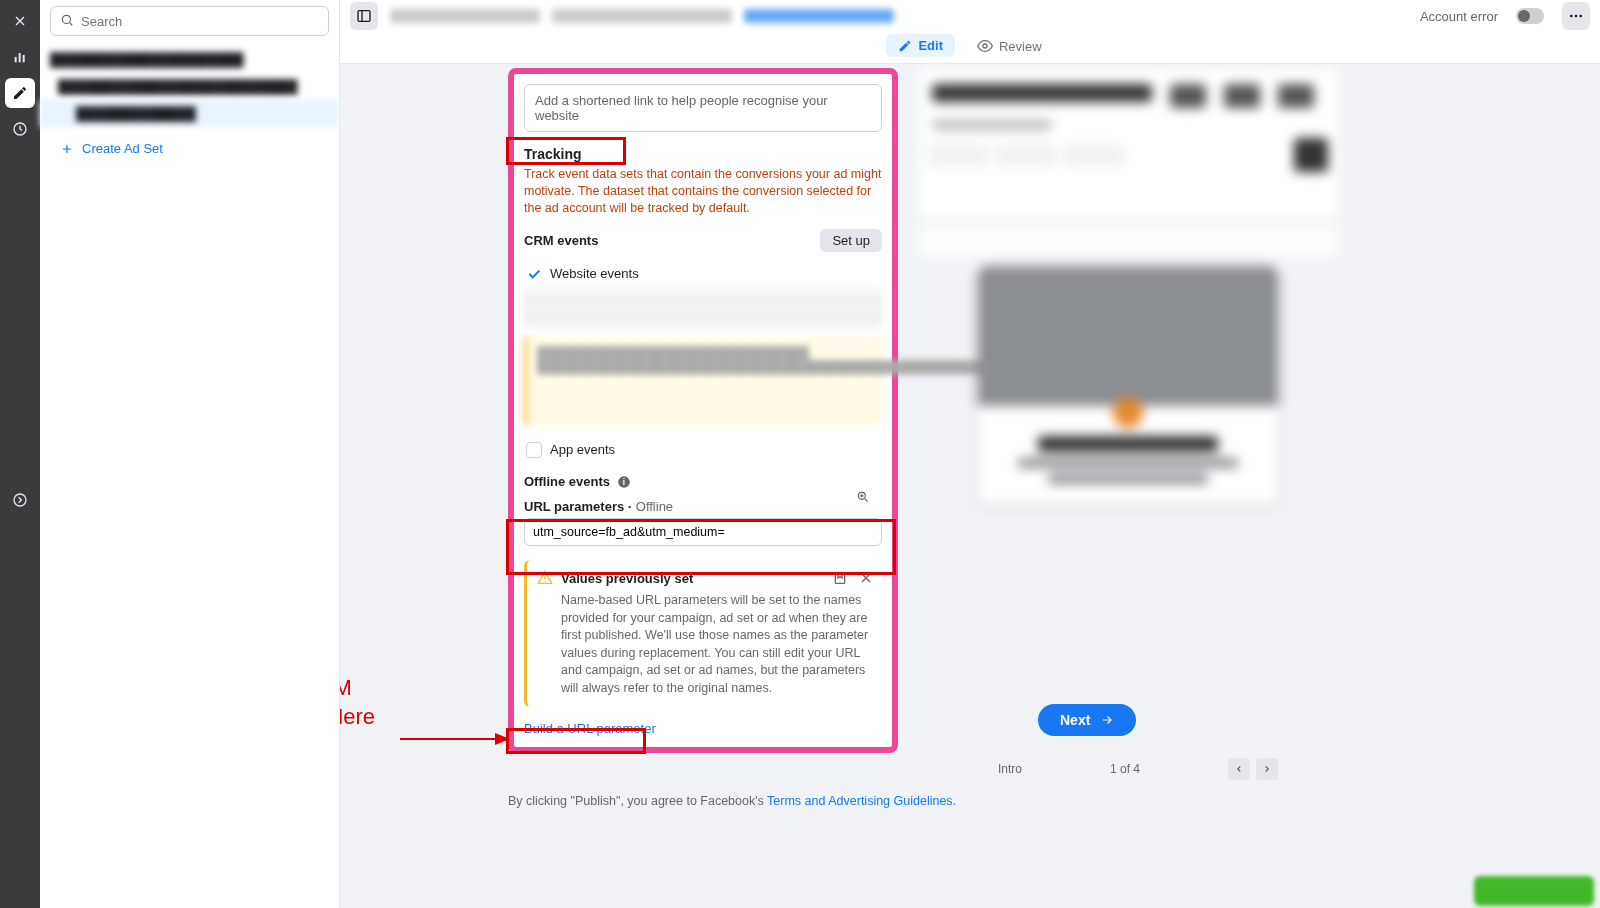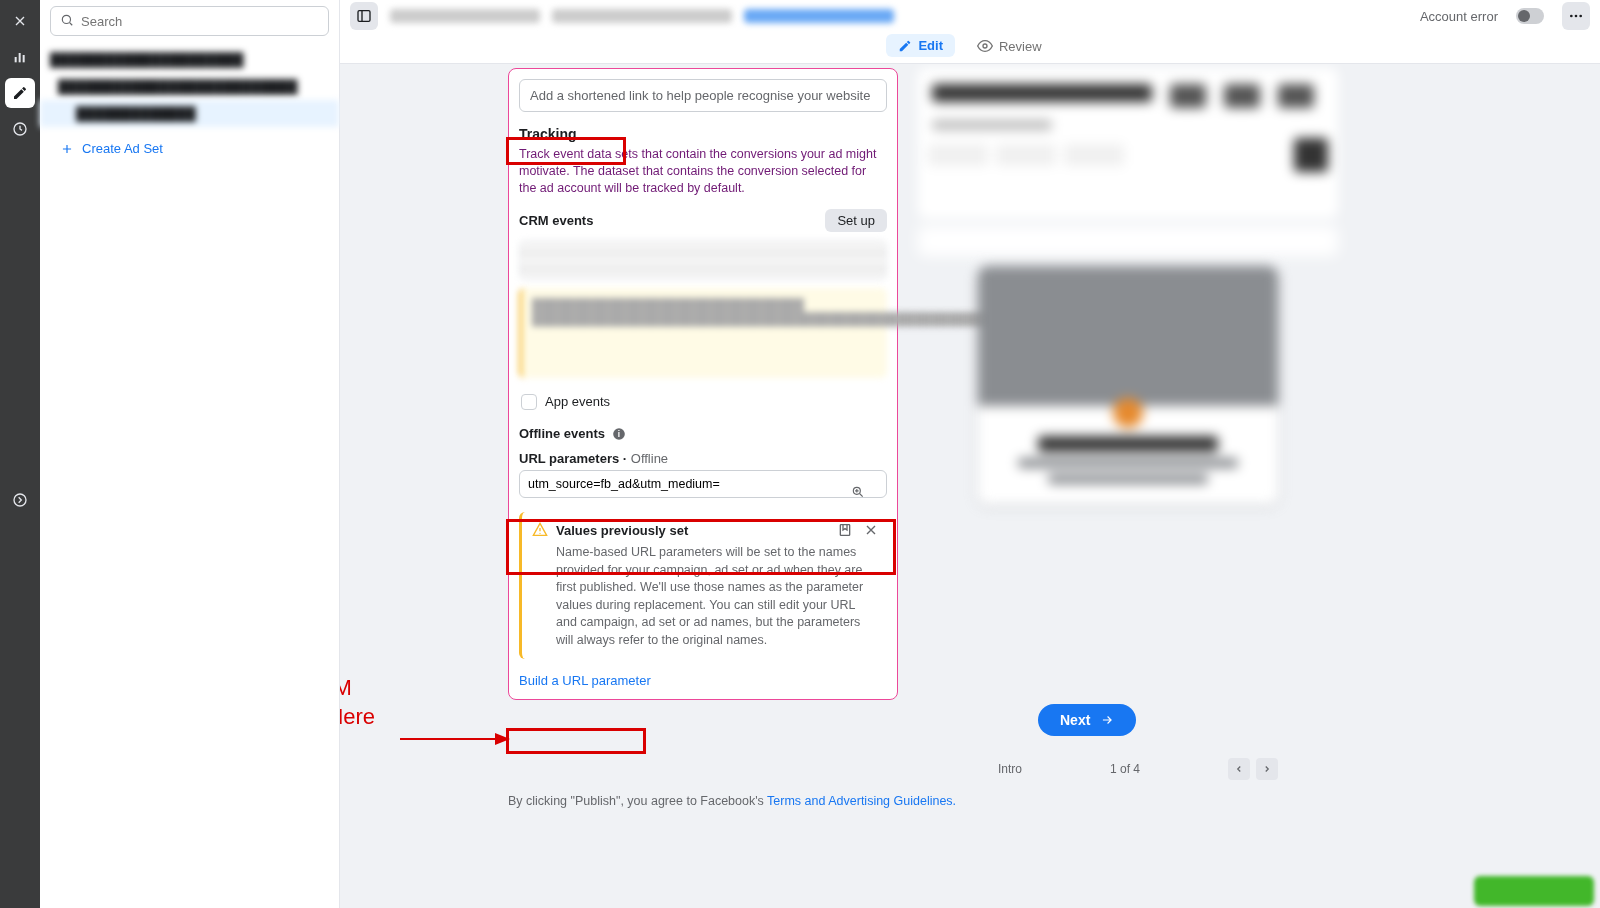--- a/index.html
+++ b/index.html
@@ -35,25 +35,25 @@
   .toggle::after { content: ""; position: absolute; left: 2px; top: 2px; width: 12px; height: 12px; border-radius: 50%; background: #65676b; }
   .more-btn { width: 28px; height: 28px; border-radius: 6px; background: #e4e6eb; display: flex; align-items: center; justify-content: center; cursor: pointer; }
   .topbar-row2 { display: flex; align-items: flex-start; justify-content: center; gap: 10px; height: 32px; padding-top: 2px; }
   .edit-btn { display: flex; align-items: center; gap: 6px; padding: 4px 12px; border-radius: 6px; background: #e7f3ff; color: #1877f2; font-size: 13px; font-weight: 600; cursor: pointer; }
   .review-btn { display: flex; align-items: center; gap: 6px; padding: 4px 12px; font-size: 13px; color: #737373; cursor: pointer; }
 
   
   .content { position: absolute; left: 340px; top: 64px; right: 0; bottom: 0; overflow: hidden; background: #f0f2f5; }
 
   
-  .card { position: absolute; left: 168px; top: 4px; width: 390px; background: #fff; border: 1px solid #ec4899; border-radius: 8px; padding: 10px; }
+  .card { position: absolute; left: 168px; top: 4px; width: 390px; background: #fff; border: 6px solid #ec4899; border-radius: 8px; padding: 10px; }
   .shortened-link { border: 1px solid #ccd0d5; border-radius: 6px; padding: 8px 10px; font-size: 13px; color: #65676b; margin-bottom: 14px; }
 
   .section-title { font-size: 14px; font-weight: 700; color: #1c1e21; margin-bottom: 4px; }
-  .section-desc { font-size: 12.5px; color: #701a75; line-height: 1.35; margin-bottom: 12px; }
+  .section-desc { font-size: 12.5px; color: #c2410c; line-height: 1.35; margin-bottom: 12px; }
 
   .row { display: flex; align-items: center; justify-content: space-between; margin: 8px 0; }
   .row-label { font-size: 13px; font-weight: 600; color: #1c1e21; }
   .setup-btn { padding: 4px 12px; border-radius: 6px; background: #e4e6eb; font-size: 13px; color: #1c1e21; cursor: pointer; border: none; }
 
   .check-row { display: flex; align-items: center; gap: 8px; padding: 6px 2px; font-size: 13px; color: #1c1e21; }
   .check-icon { width: 16px; height: 16px; color: #1877f2; }
 
   .blur-box { border: 1px solid #e4e6eb; border-radius: 6px; height: 40px; margin-bottom: 8px; filter: blur(3px); background: repeating-linear-gradient(#f5f5f5, #f5f5f5 8px, #eee 8px, #eee 16px); }
   .warn-box { border-left: 3px solid #f7b928; background: #fffbe6; border-radius: 6px; padding: 10px; margin-bottom: 10px; filter: blur(3px); min-height: 90px; font-size:12px; color:#aaa; }
@@ -210,20 +210,26 @@
     <div class="shortened-link">Add a shortened link to help people recognise your website</div>
 
     <div class="section-title">Tracking</div>
     <div class="section-desc">Track event data sets that contain the conversions your ad might motivate. The dataset that contains the conversion selected for the ad account will be tracked by default.</div>
 
     <div class="row">
       <span class="row-label">CRM events</span>
       <button class="setup-btn">Set up</button>
     </div>
 
+    <div class="check-row">
+      <svg class="check-icon" viewBox="0 0 24 24" fill="none" stroke="currentColor" stroke-width="3">
+          <path d="M5 12l5 5L20 7"></path>
+        </svg>
+      <span>Website events</span>
+    </div>
 
     <div class="blur-box"></div>
     <div class="warn-box">████████████████████████████████<br>████████████████████████████████████████████████████████████████</div>
 
     <div class="check-row">
       <div class="checkbox"></div>
       <span>App events</span>
     </div>
     
     <svg class="mag-icon" viewBox="0 0 24 24" fill="none" stroke="currentColor" stroke-width="2">

